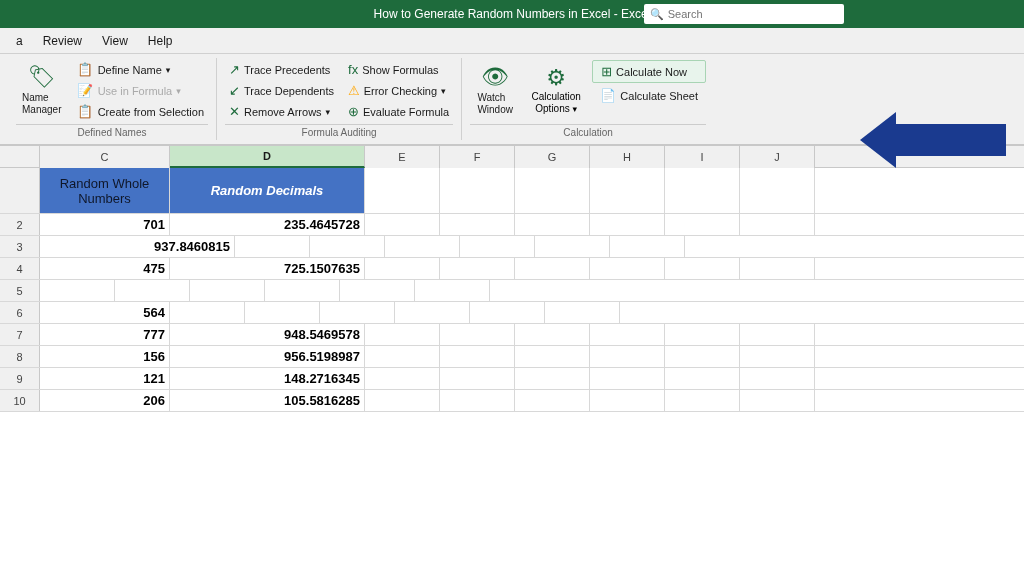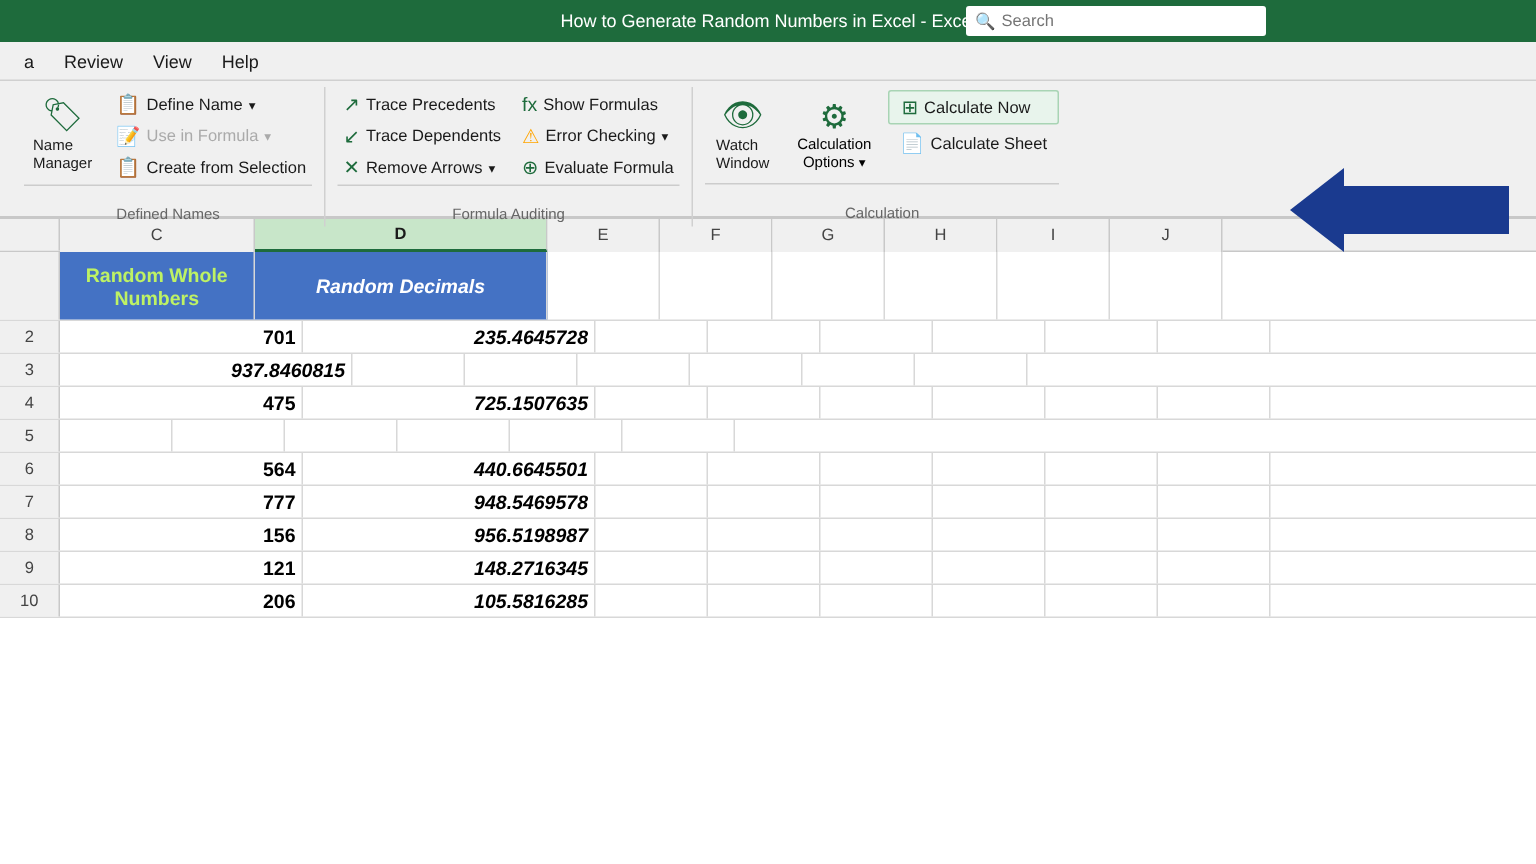--- a/index.html
+++ b/index.html
@@ -79,21 +79,21 @@
       display: flex;
       align-items: flex-start;
       gap: 6px;
       flex: 1;
     }
     .ribbon-group-label {
       font-size: 10px;
       color: #666;
       text-align: center;
       width: 100%;
-      padding-top: 14px;
+      padding-top: 2px;
       border-top: 1px solid #ccc;
       margin-top: 2px;
     }
 
     
     .ribbon-btn {
       display: flex;
       flex-direction: column;
       align-items: center;
       justify-content: center;
@@ -255,48 +255,46 @@
     .cell-d {
       width: 195px;
       min-width: 195px;
     }
     .cell-e, .cell-f, .cell-g, .cell-h, .cell-i, .cell-j {
       width: 75px;
       min-width: 75px;
     }
     .cell-header-c {
       background: #4472c4;
-      color: #bef264;
-      font-weight: bold;
+      color: #0f172a;
+      font-weight: normal;
       text-align: center;
       justify-content: center;
       font-size: 13px;
     }
     .cell-header-d {
       background: #4472c4;
       color: white;
       font-weight: bold;
       text-align: center;
       justify-content: center;
       font-size: 13px;
       font-style: italic;
     }
     .cell-data-c {
       text-align: right;
       justify-content: flex-end;
       font-weight: bold;
       font-size: 13px;
-      margin-left: 32px;
     }
     .cell-data-d {
       text-align: left;
       justify-content: flex-end;
       font-weight: bold;
       font-size: 13px;
-      font-style: italic;
     }
 
     .title-bar-wrapper {
       position: relative;
       background: #1e6b3c;
     }
 
     
     .blue-arrow {
       position: absolute;
@@ -502,21 +500,20 @@
     <div class="cell cell-e"></div>
     <div class="cell cell-f"></div>
     <div class="cell cell-g"></div>
     <div class="cell cell-h"></div>
     <div class="cell cell-i"></div>
     <div class="cell cell-j"></div>
   </div>
       <div class="grid-row">
     <div class="row-num">6</div>
     <div class="cell cell-c cell-data-c">564</div>
-    <div class="cell cell-d cell-data-d">440.6645501</div>
     <div class="cell cell-e"></div>
     <div class="cell cell-f"></div>
     <div class="cell cell-g"></div>
     <div class="cell cell-h"></div>
     <div class="cell cell-i"></div>
     <div class="cell cell-j"></div>
   </div>
       <div class="grid-row">
     <div class="row-num">7</div>
     <div class="cell cell-c cell-data-c">777</div>

